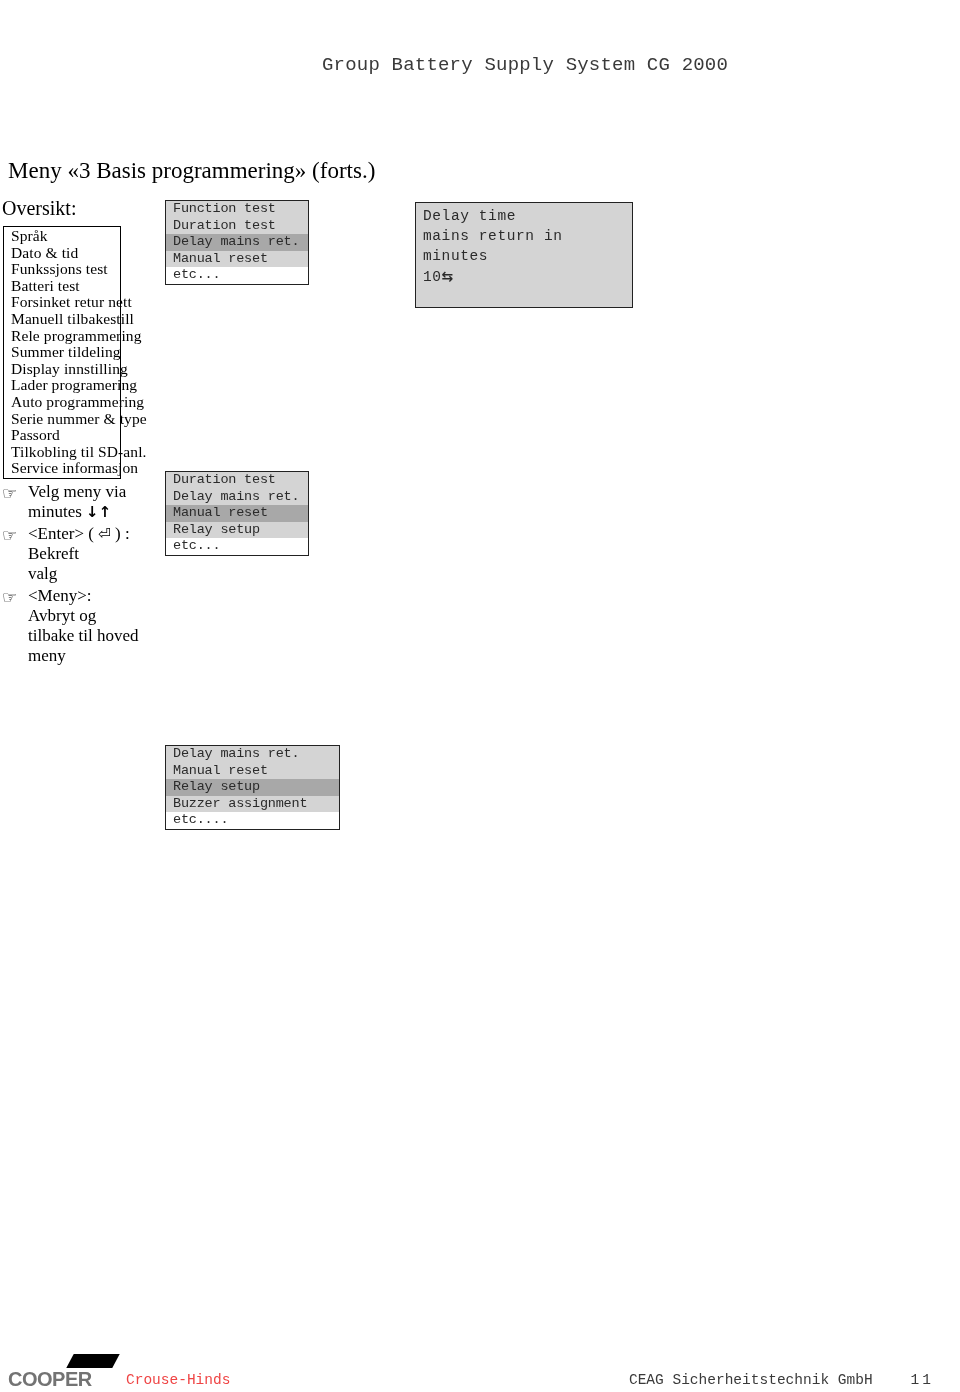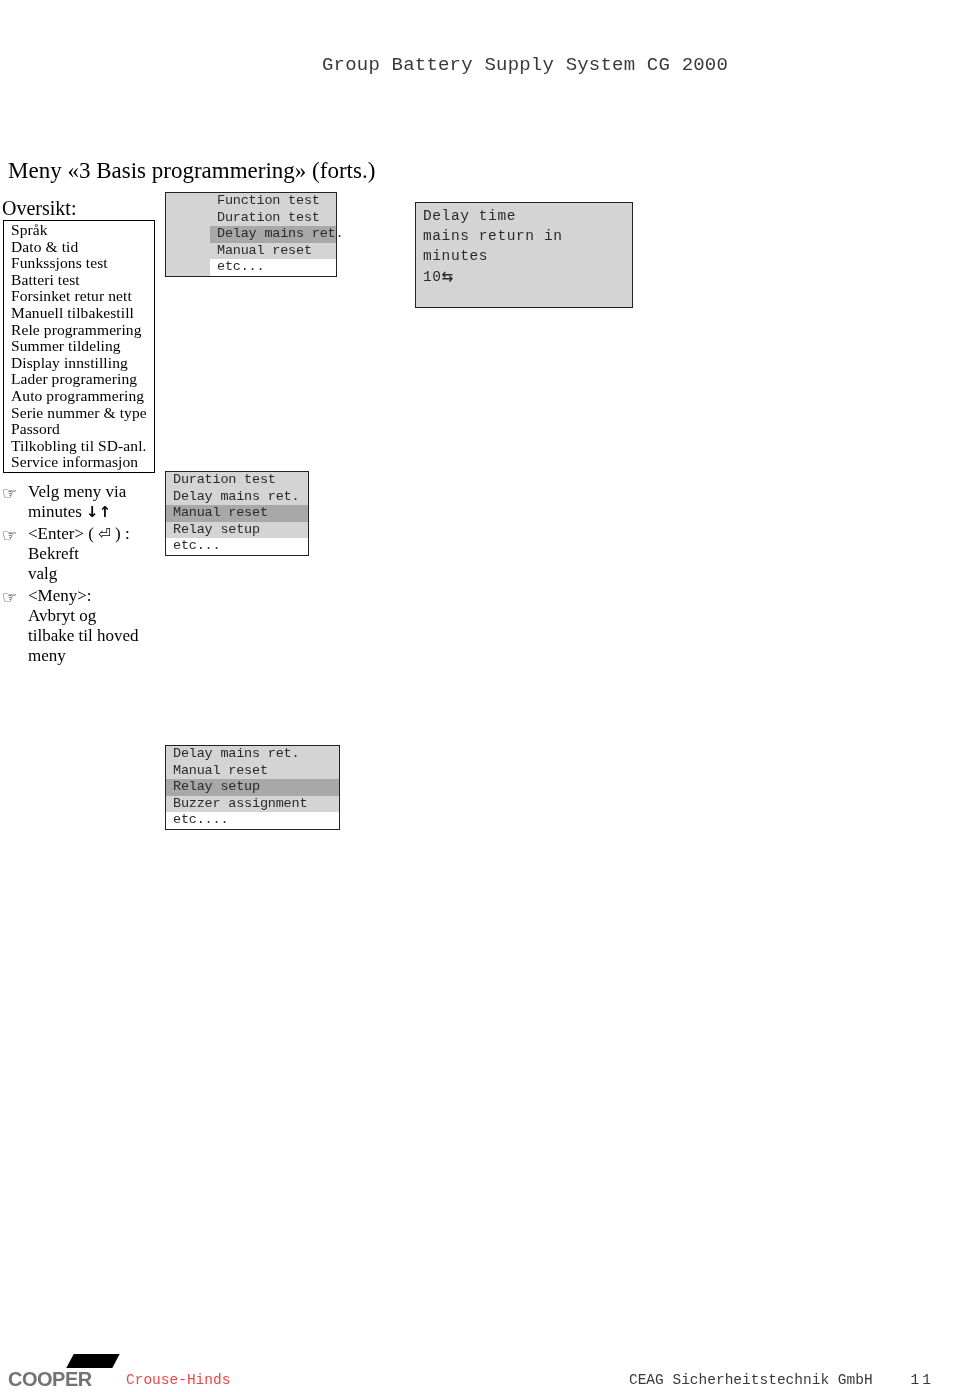--- a/index.html
+++ b/index.html
@@ -51,22 +51,22 @@
     top: 196px;
     font-size: 20px;
     line-height: 24px;
     font-family: "Liberation Serif", serif;
   }
 
   
   .menu-box {
     position: absolute;
     left: 3px;
-    top: 220px;
-    width: 152px;
+    top: 226px;
+    width: 118px;
     border: 1px solid #000;
     background: #fff;
     box-sizing: border-box;
     padding: 1px 0 1px 0;
   }
   .menu-item {
     font-family: "Liberation Serif", serif;
     font-size: 15.5px;
     line-height: 16.6px;
     padding-left: 7px;
@@ -132,21 +132,21 @@
   }
   .lcd-line.etc {
     background: #ffffff;
   }
   .lcd-line.wide {
     font-size: 14.5px;
     line-height: 20px;
     letter-spacing: 0.6px;
   }
 
-  #lcd-panel-1 { left: 165px; top: 192px; width: 172px; padding-left: 44px; }
+  #lcd-panel-1 { left: 165px; top: 200px; width: 144px; }
   #lcd-panel-2 { left: 165px; top: 471px; width: 144px; }
   #lcd-panel-3 { left: 165px; top: 745px; width: 175px; }
   #lcd-panel-delay-time { left: 415px; top: 202px; width: 218px; padding-top: 3px; padding-bottom: 20px; }
 
   .arrow-lr {
     font-family: "DejaVu Sans", sans-serif;
     font-size: 14px;
     font-weight: bold;
     letter-spacing: -1px;
   }

